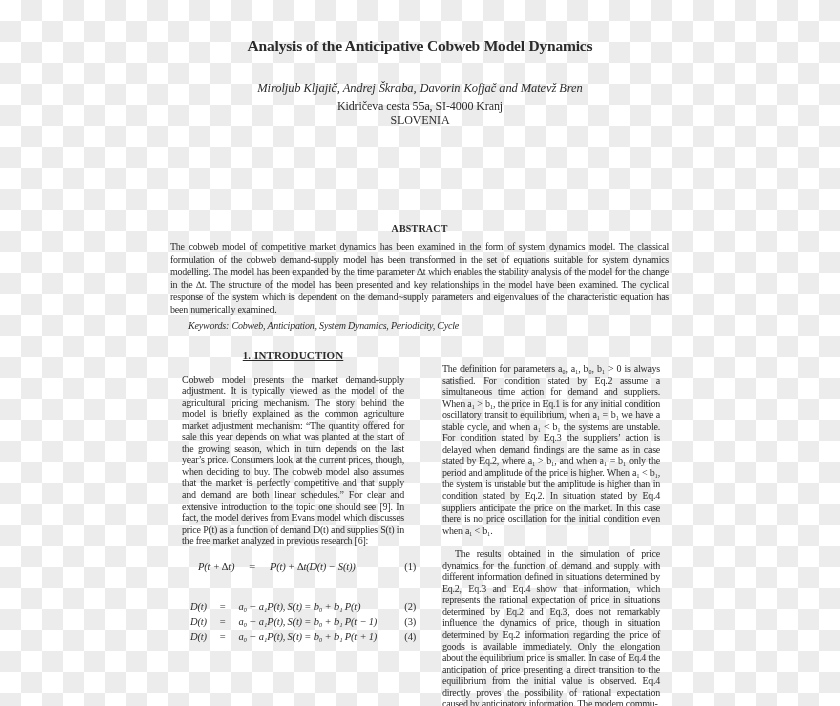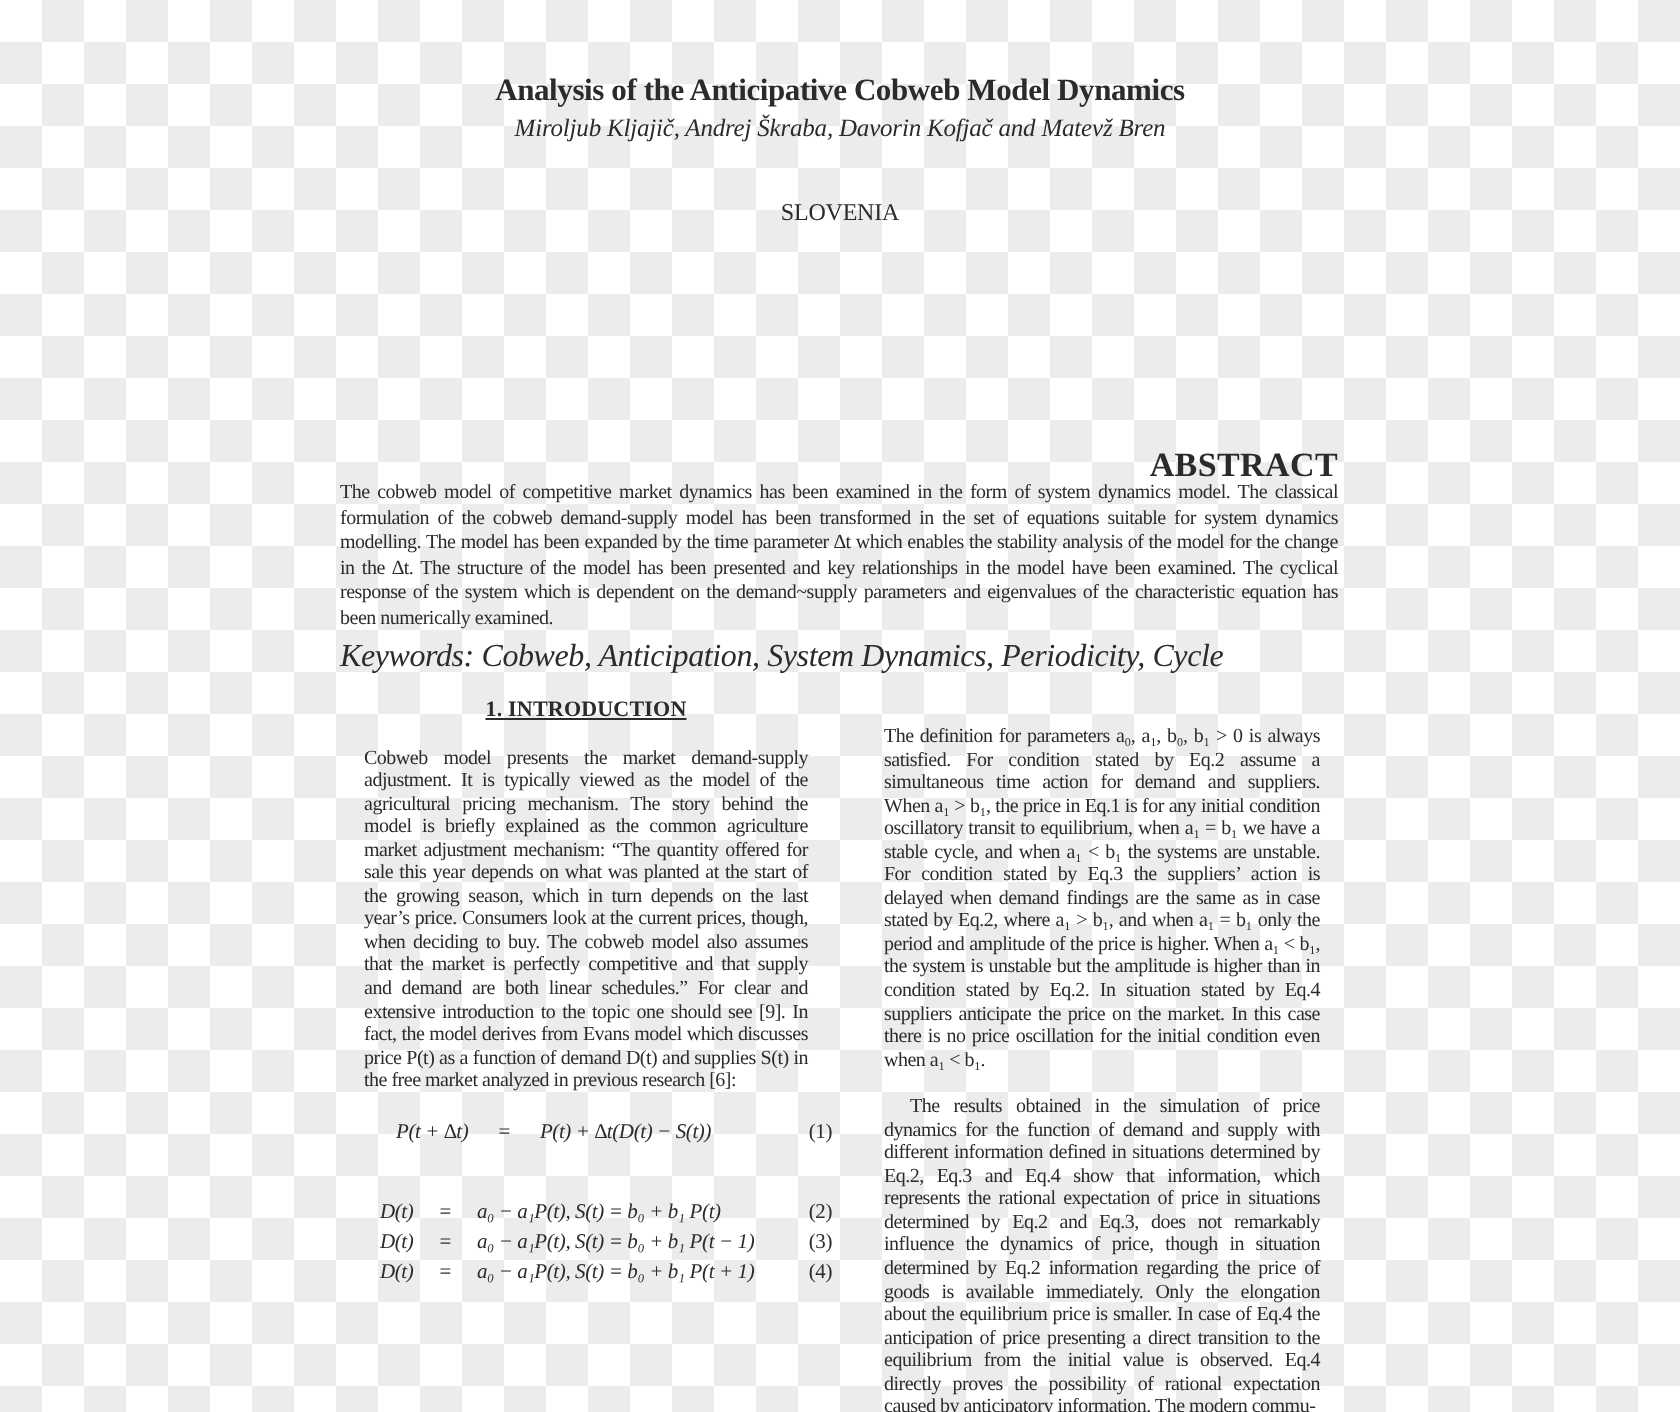--- a/index.html
+++ b/index.html
@@ -16,45 +16,45 @@
   }
   .abs { position: absolute; }
   .centered { left: 0; width: 840px; text-align: center; }
 
   #title {
     top: 37px;
     font-size: 15.5px; font-weight: bold;
     letter-spacing: -0.2px;
   }
   #authors {
-    top: 57px;
+    top: 81px;
     font-size: 12.5px; font-style: italic;
     letter-spacing: -0.1px;
   }
   #affiliation {
     top: 100px;
     font-size: 12px; line-height: 13.5px;
     letter-spacing: -0.1px;
   }
 
   #abstract-heading {
     top: 223px; left: 170px; width: 499px;
-    text-align: right;
-    font-size: 17px; font-weight: bold;
+    text-align: center;
+    font-size: 10px; font-weight: bold;
     letter-spacing: 0.2px;
   }
   #abstract-body {
     top: 241px; left: 170px; width: 499px;
     font-size: 10px; line-height: 12.6px;
     text-align: justify;
     letter-spacing: -0.25px;
   }
   #keywords {
-    top: 320px; left: 170px; width: 499px;
-    font-size: 16px; font-style: italic;
+    top: 320px; left: 188px; width: 499px;
+    font-size: 10px; font-style: italic;
     letter-spacing: -0.2px;
   }
 
   .col {
     font-size: 10px; line-height: 11.55px;
     text-align: justify;
     letter-spacing: -0.25px;
   }
   #left-col  { top: 350px; left: 170px; width: 246px; }
   #right-col { top: 351px; left: 430px; width: 242px; }
@@ -86,20 +86,21 @@
   #eq-group .eq-rel { margin: 0 13px; }
 </style>
 </head>
 <body>
 
 <div id="title" class="abs centered">Analysis of the Anticipative Cobweb Model Dynamics</div>
 
 <div id="authors" class="abs centered">Miroljub Kljajič, Andrej Škraba, Davorin Kofjač and Matevž Bren</div>
 
 <div id="affiliation" class="abs centered">
+  <div>Kidričeva cesta 55a, SI-4000 Kranj</div>
   <div>SLOVENIA</div>
 </div>
 
 <div id="abstract-heading" class="abs">ABSTRACT</div>
 
 <div id="abstract-body" class="abs">The cobweb model of competitive market dynamics has been examined in the form of system dynamics model. The classical formulation of the cobweb demand-supply model has been transformed in the set of equations suitable for system dynamics modelling. The model has been expanded by the time parameter ∆t which enables the stability analysis of the model for the change in the ∆t. The structure of the model has been presented and key relationships in the model have been examined. The cyclical response of the system which is dependent on the demand~supply parameters and eigenvalues of the characteristic equation has been numerically examined.</div>
 
 <div id="keywords" class="abs">Keywords: Cobweb, Anticipation, System Dynamics, Periodicity, Cycle</div>
 
 <div id="left-col" class="abs col">

